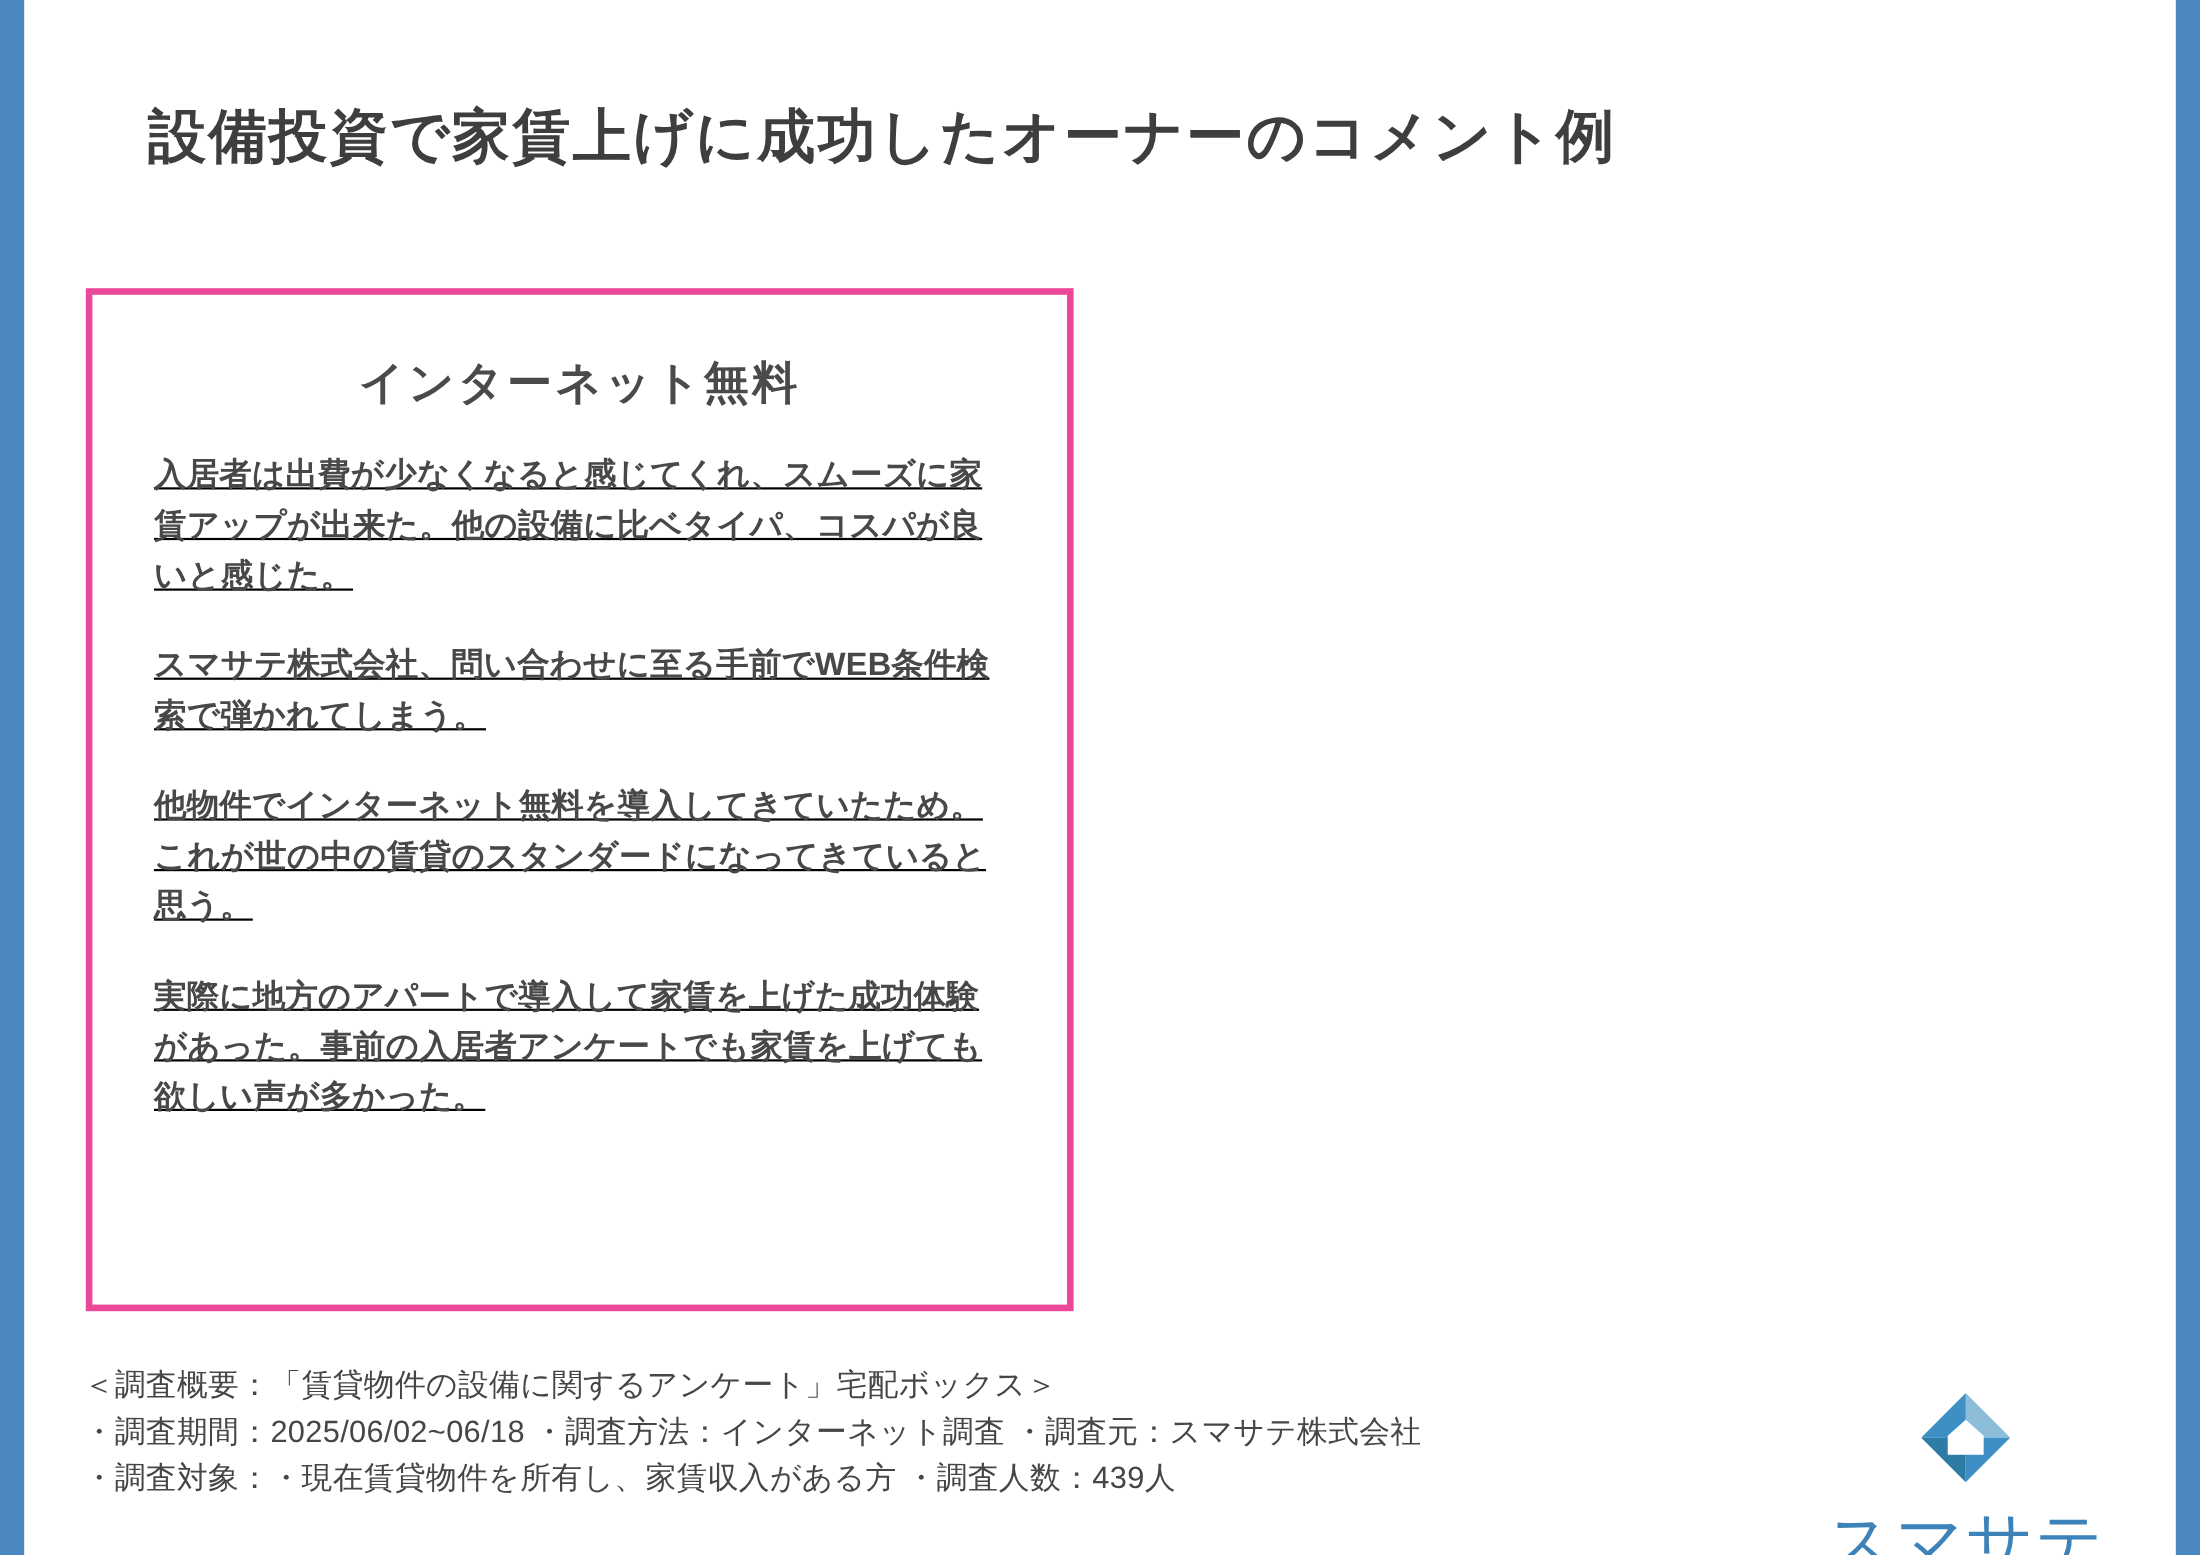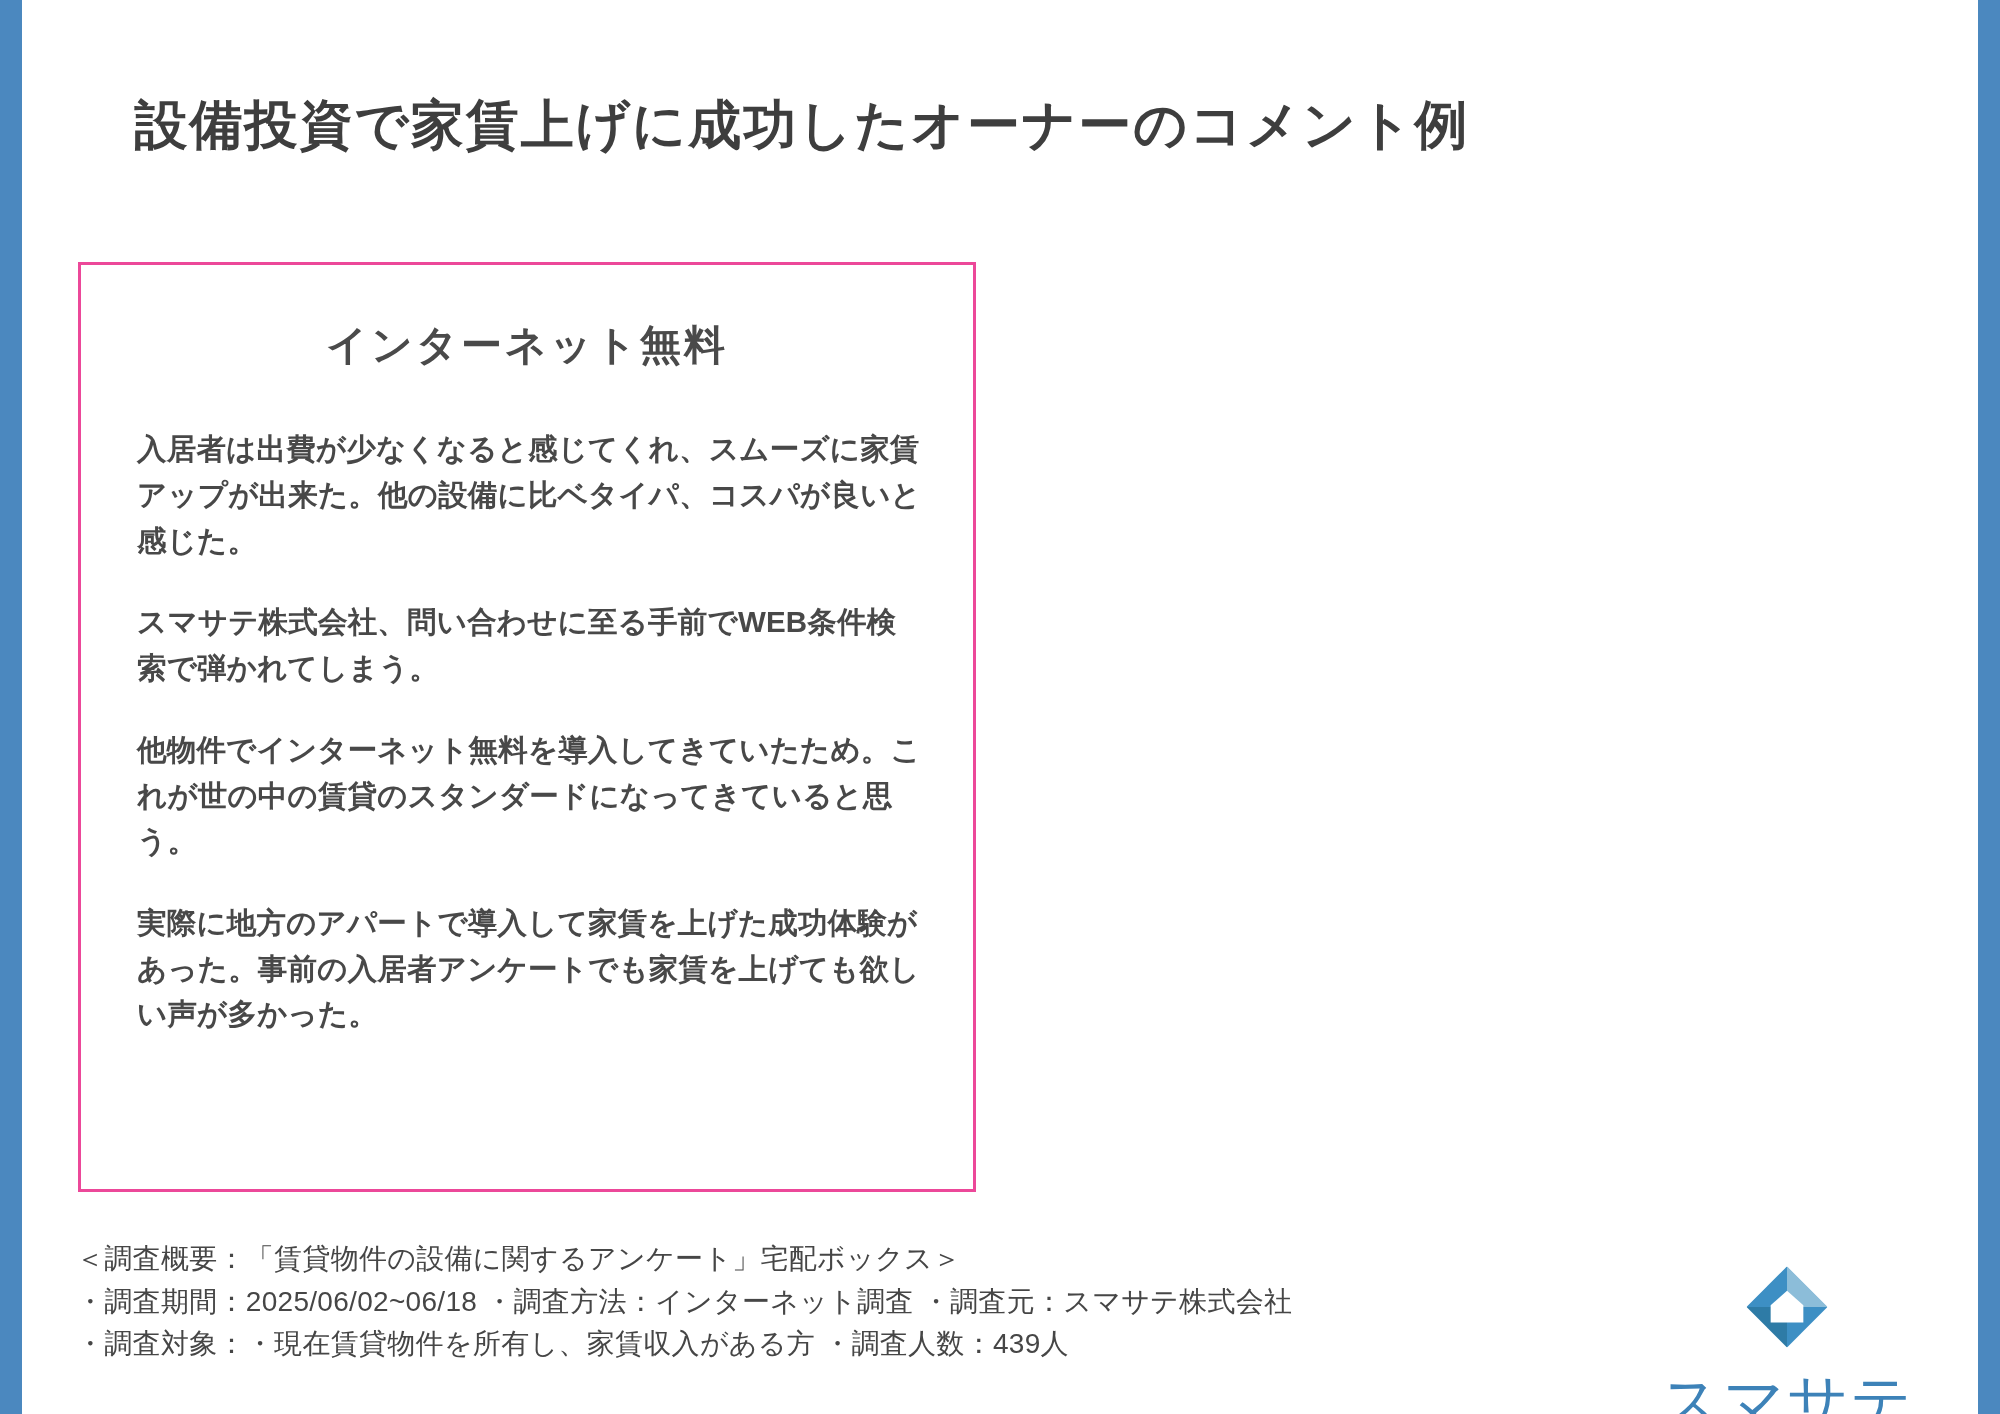--- a/index.html
+++ b/index.html
@@ -51,38 +51,39 @@
     left: 78px;
     width: 1844px;
     height: 930px;
     display: flex;
     justify-content: space-between;
   }
 
   .panel {
     width: 898px;
     height: 930px;
-    border: 3px solid #ec4899;
+    border: 6px solid #ec4899;
     background: #ffffff;
     position: relative;
   }
 
   .panel-title {
     margin-top: 56px;
     text-align: center;
     font-size: 41px;
     font-weight: bold;
     letter-spacing: 3px;
     color: #4a4a4a;
     line-height: 1.2;
   }
 
   .panel-body {
-    margin-top: 56px;
+    margin-top: 36px;
     padding: 0 52px 0 56px;
+    text-decoration: underline;
   }
 
   .comment {
     font-size: 29.5px;
     font-weight: bold;
     color: #484848;
     line-height: 1.55;
     letter-spacing: 0.2px;
     margin-bottom: 36px;
     text-align: left;

